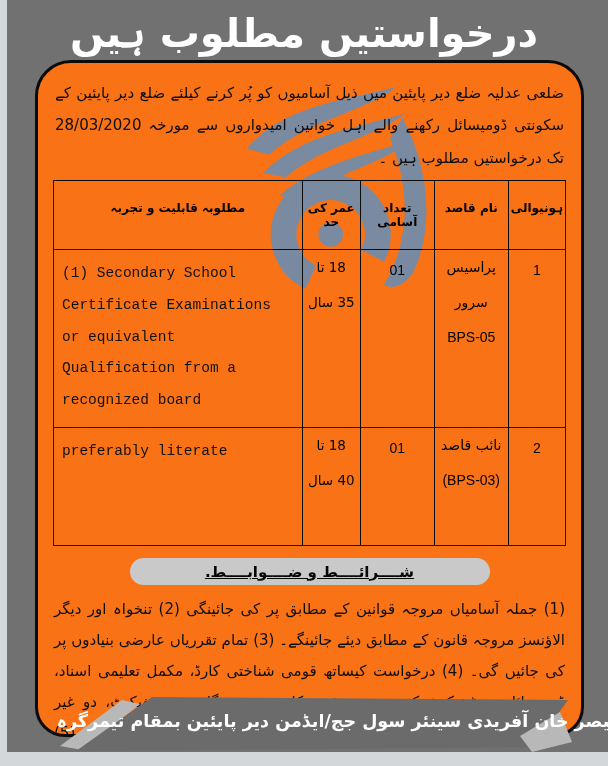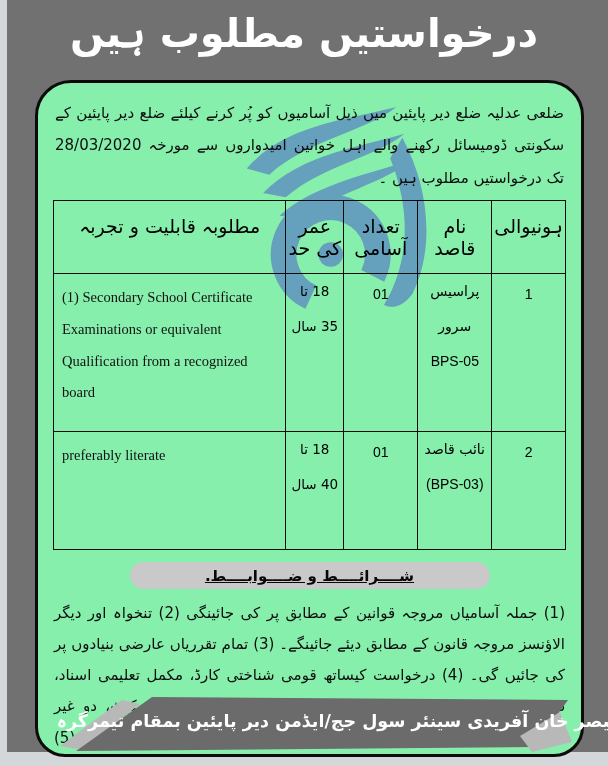--- a/index.html
+++ b/index.html
@@ -7,48 +7,48 @@
   body { position:relative; background:#d3d7da; font-family:"DejaVu Sans", sans-serif; }
 
   .scan-bg { position:absolute; left:7px; top:0; right:0; bottom:14px;
              background:#717171; }
 
   .ad-title { position:absolute; top:4px; left:10px; right:10px; height:58px;
               display:flex; align-items:center; justify-content:center;
               color:#ffffff; font-size:40px; font-weight:bold; letter-spacing:1px;
               z-index:2; white-space:nowrap; }
 
-  .content-box { position:absolute; left:35px; top:80px; width:549px; height:677px;
-                 background:#86efac; border:3px solid #0b0b0b;
+  .content-box { position:absolute; left:35px; top:60px; width:549px; height:677px;
+                 background:#f97316; border:3px solid #0b0b0b;
                  border-radius:36px 36px 30px 30px; z-index:1; overflow:hidden; }
 
   .watermark { position:absolute; left:200px; top:20px; width:210px; height:215px;
                opacity:0.82; z-index:0; pointer-events:none; }
 
   .box-inner { position:relative; z-index:1; padding:10px 15px 0; }
 
   .intro { font-size:15px; line-height:2.15; color:#0d0d0d;
            text-align:justify; margin:4px 2px 6px; }
 
   table.posts { width:100%; border-collapse:collapse; margin-top:3px;
                 background:transparent; }
   table.posts th, table.posts td { border:1.5px solid #0b0b0b; vertical-align:top; }
-  table.posts th { height:32px; font-size:19px; font-weight:normal;
-                   text-align:center; padding:14px 2px; }
+  table.posts th { height:32px; font-size:12px; font-weight:bold;
+                   text-align:center; padding:20px 2px; }
   td.c-serial { width:49px; text-align:center; font-family:"Liberation Sans",sans-serif;
                 font-size:14px; padding-top:12px; }
   td.c-post   { width:74px; text-align:center; font-size:14px; line-height:2.5;
                 }
   td.c-post .grade { font-family:"Liberation Sans",sans-serif; direction:ltr; }
   td.c-count  { width:74px; text-align:center; font-family:"Liberation Sans",sans-serif;
                 font-size:14px; padding-top:12px; }
   td.c-age    { width:58px; text-align:center; font-size:13.5px; line-height:2.6;
                 padding-top:0; }
-  td.c-qual   { direction:ltr; text-align:left; font-family:Liberation Serif, serif;
-                font-size:14.5px; line-height:2.2; padding:8px 8px 22px; color:#111; }
+  td.c-qual   { direction:ltr; text-align:left; font-family:Liberation Mono, monospace;
+                font-size:14.5px; line-height:2.2; padding:8px 8px 10px; color:#111; }
   tr.row-1 { height:124px; }
   tr.row-2 { height:118px; }
 
   .terms-pill { width:360px; height:27px; margin:12px auto 9px;
                 background:#c9c9c9; border-radius:14px;
                 display:flex; align-items:center; justify-content:center;
                 font-size:15px; font-weight:bold; color:#070707;text-decoration:underline; }
 
   .terms-text { font-size:15px; line-height:2.07; color:#0d0d0d;
                 text-align:justify; margin:0 1px; }

